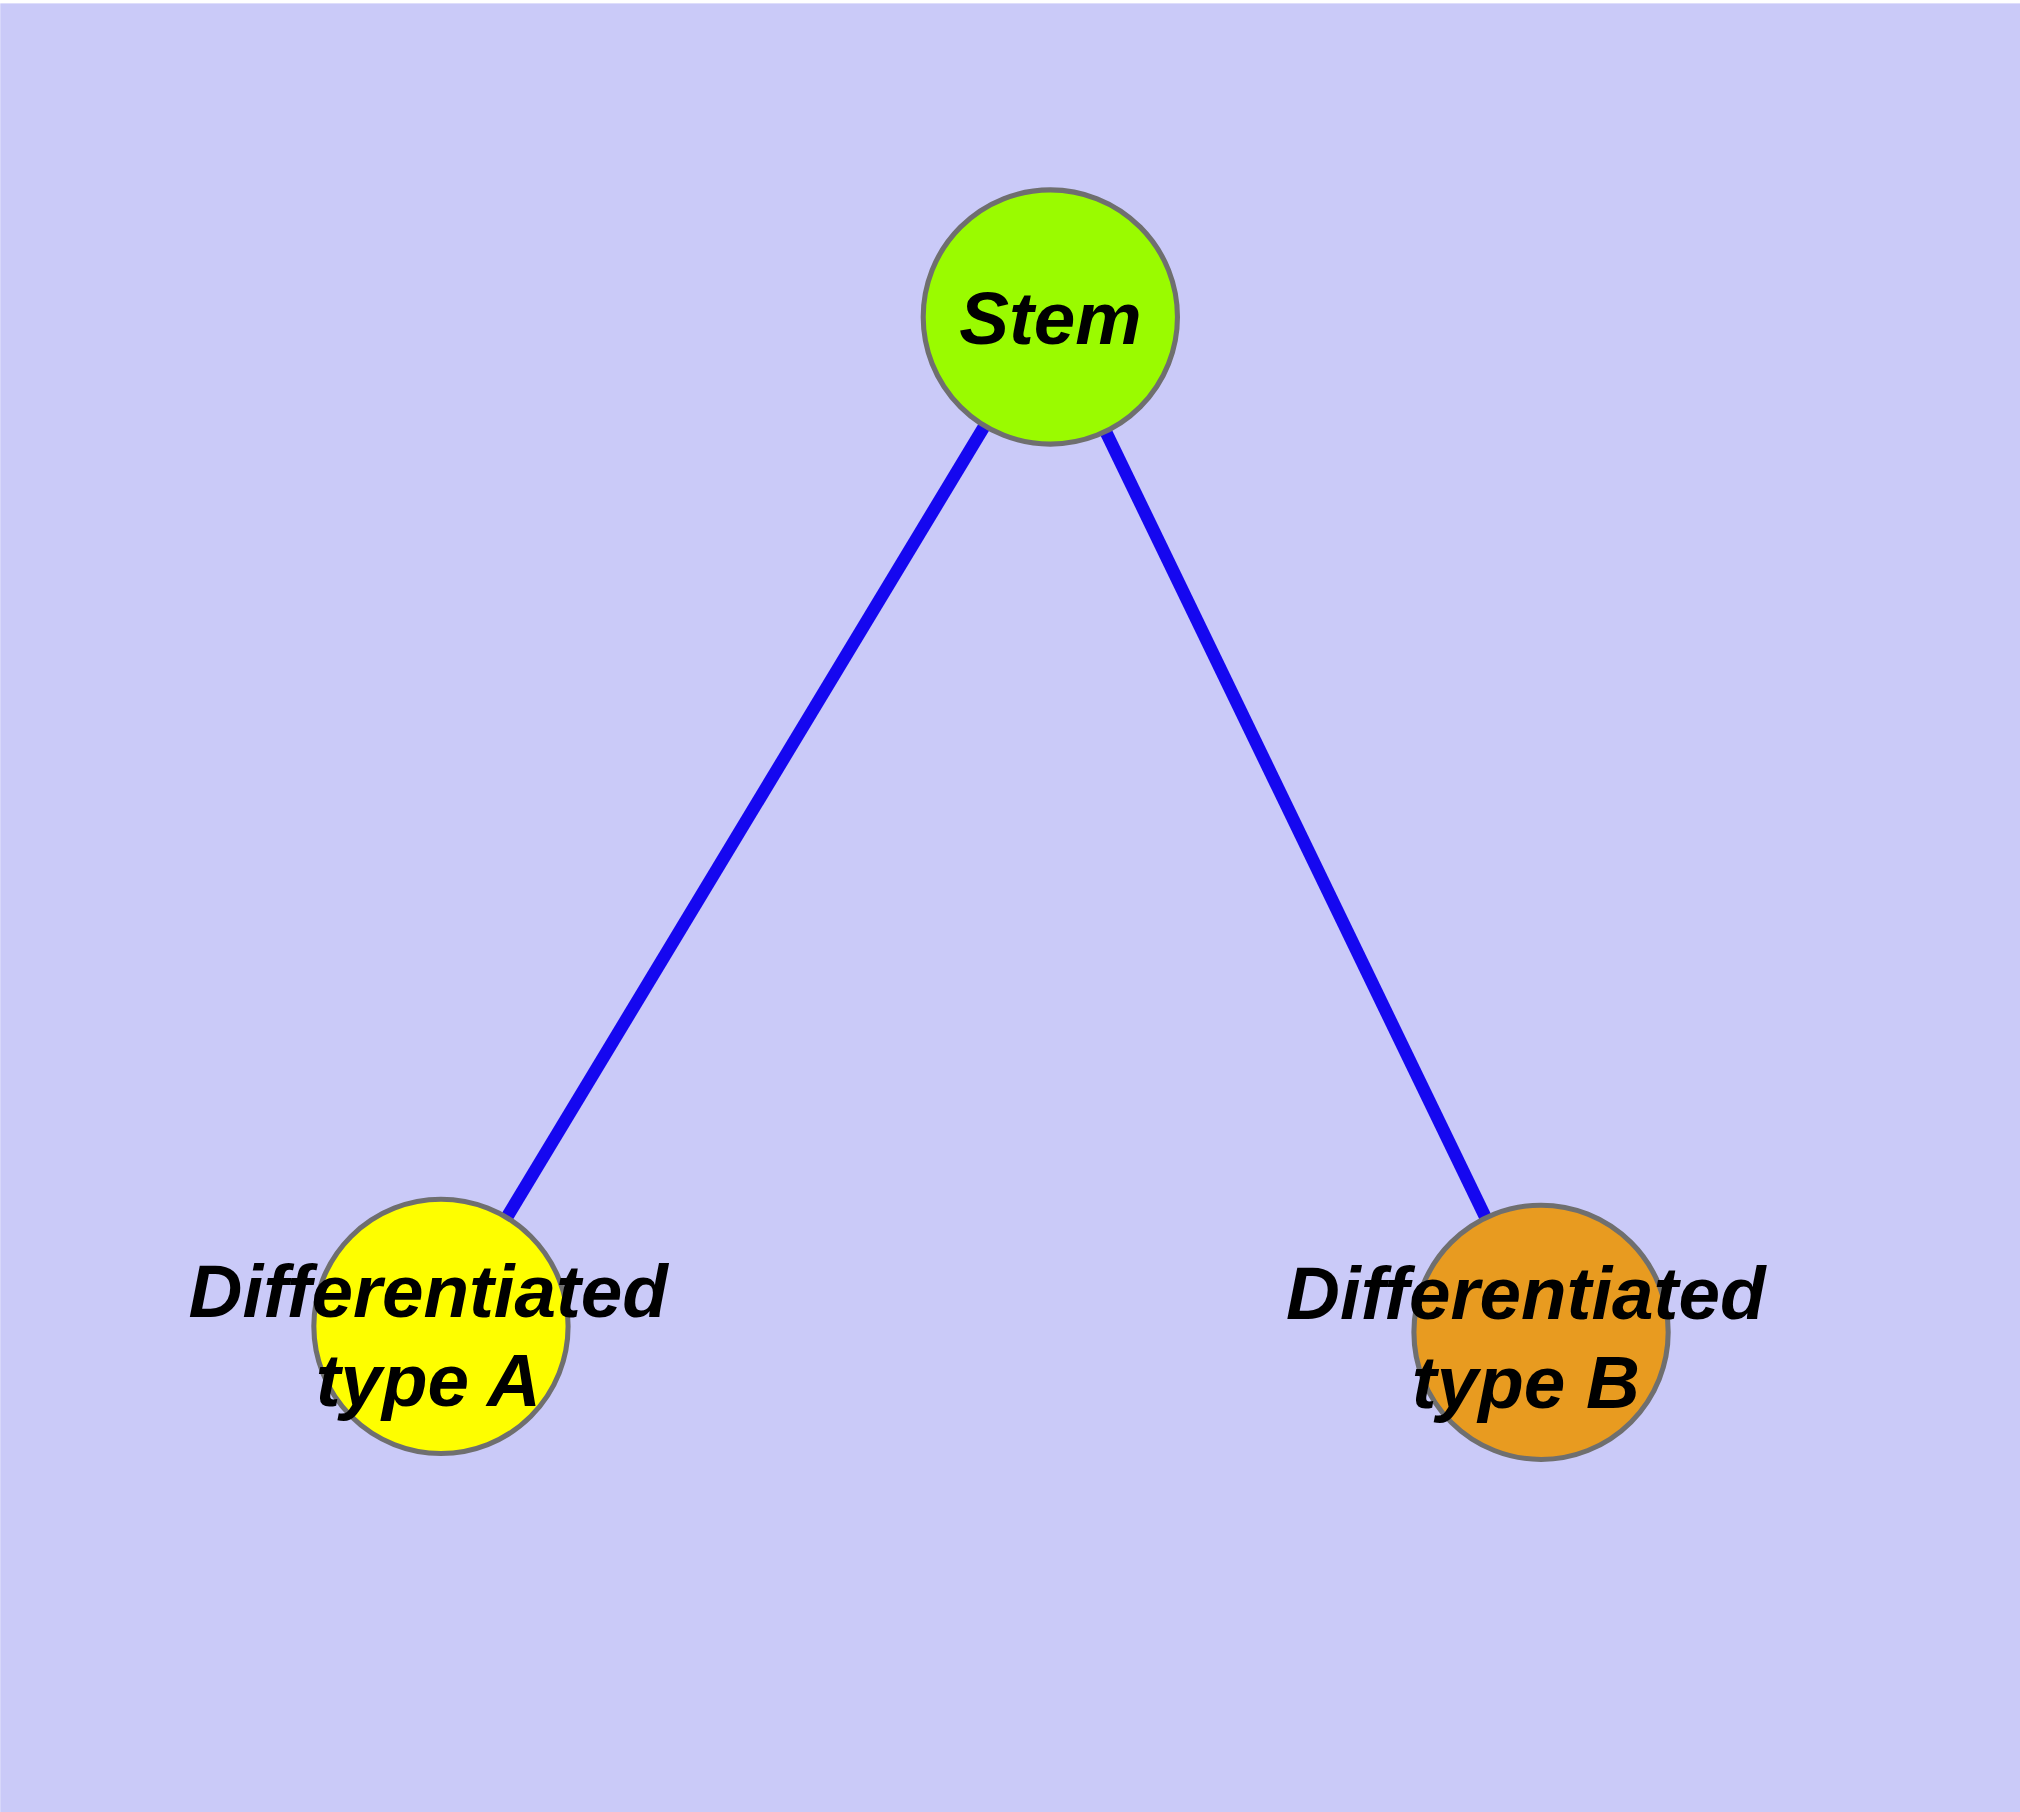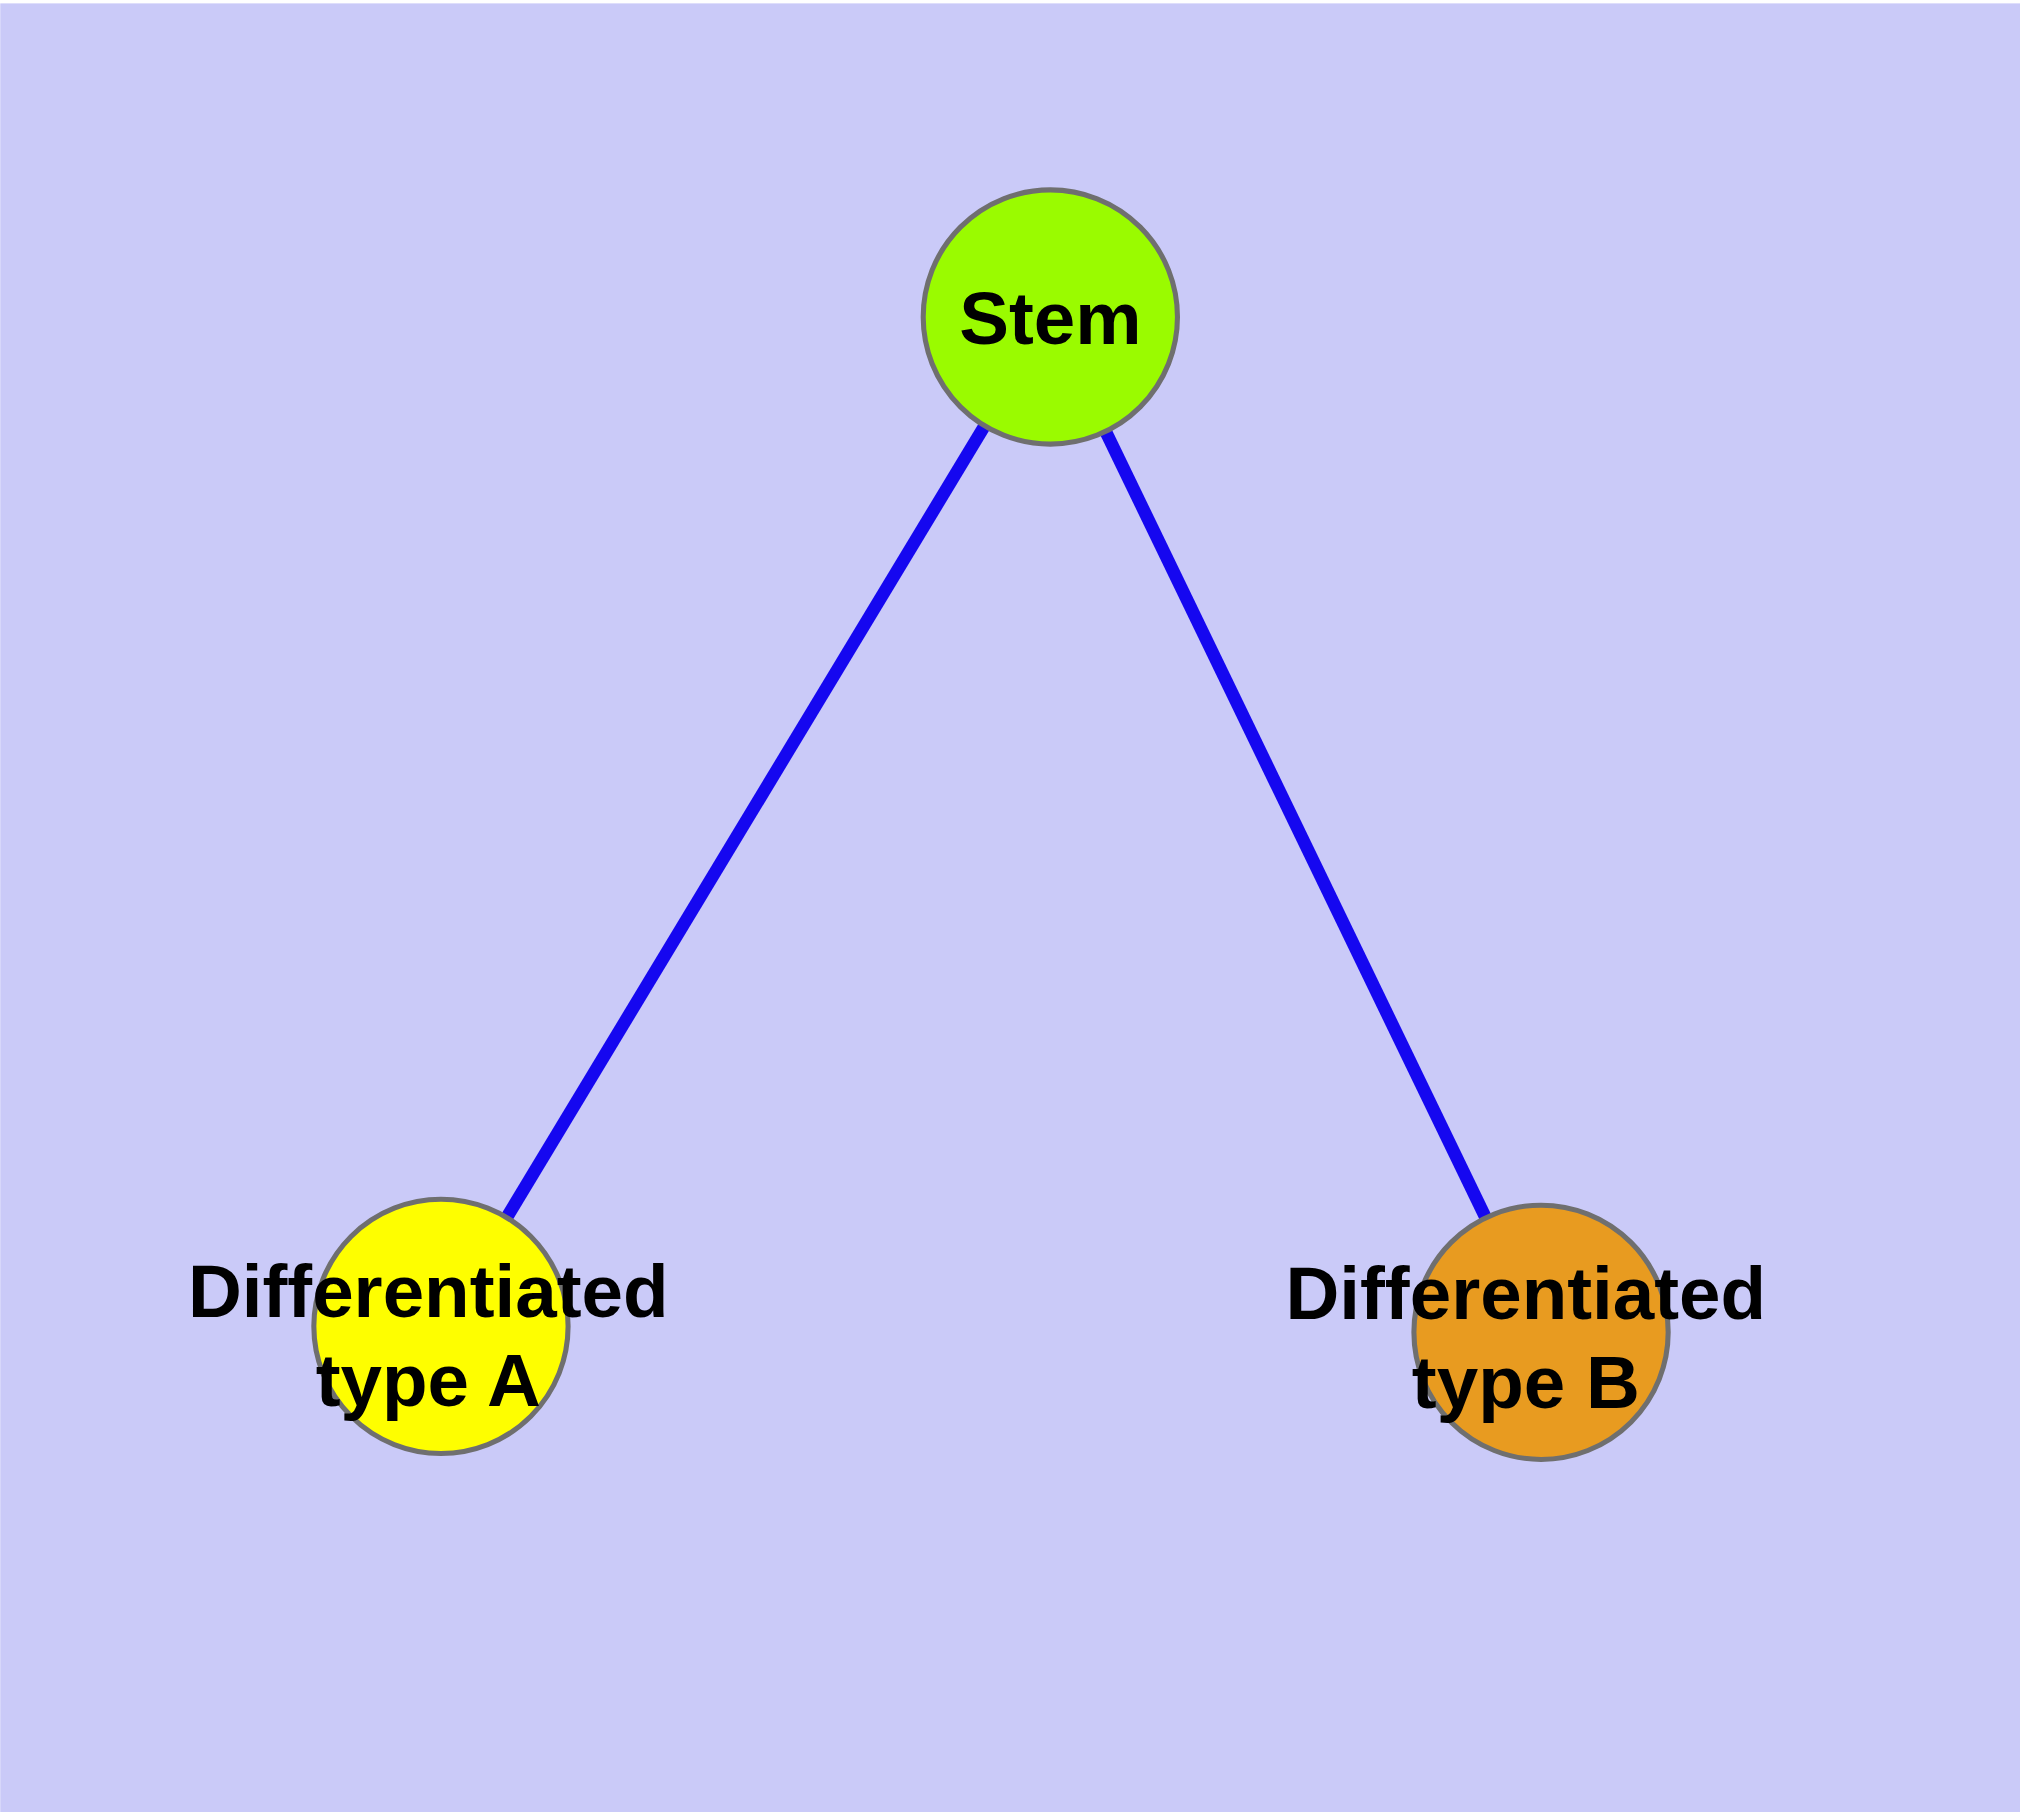--- a/index.html
+++ b/index.html
@@ -7,20 +7,21 @@
     padding: 0;
     width: 2021px;
     height: 1812px;
     overflow: hidden;
     background: #FFFFFF;
   }
   .stage {
     position: relative;
     width: 2021px;
     height: 1812px;
+    font-style: italic;
   }
   svg {
     display: block;
   }
   .node-label {
     font-family: "Liberation Sans", sans-serif;
     font-weight: bold;
     font-size: 88px;
     text-anchor: middle;
   }

